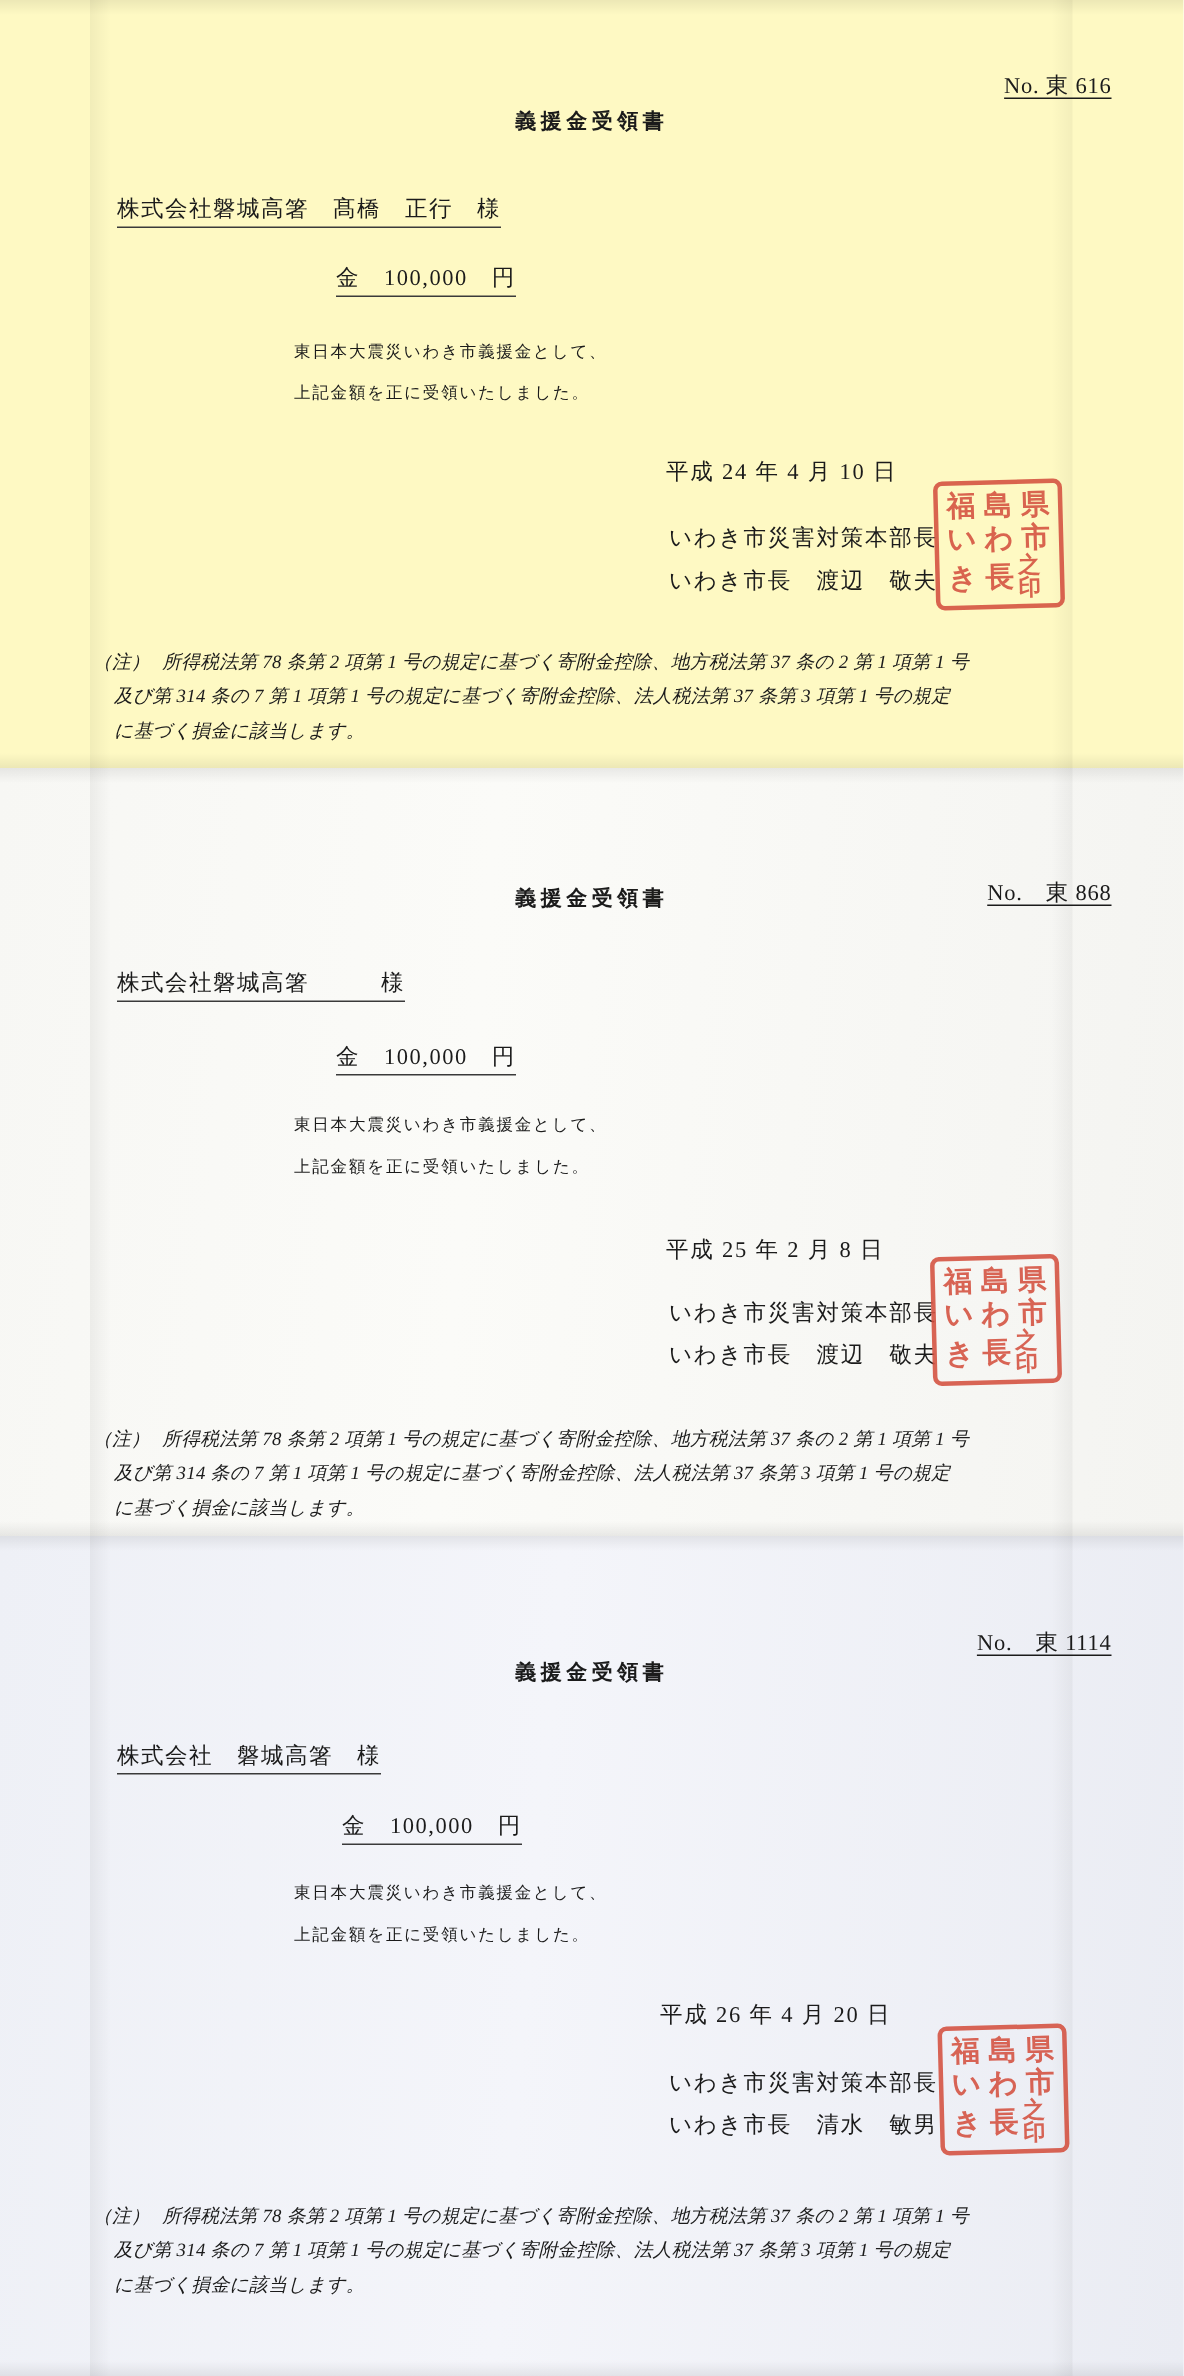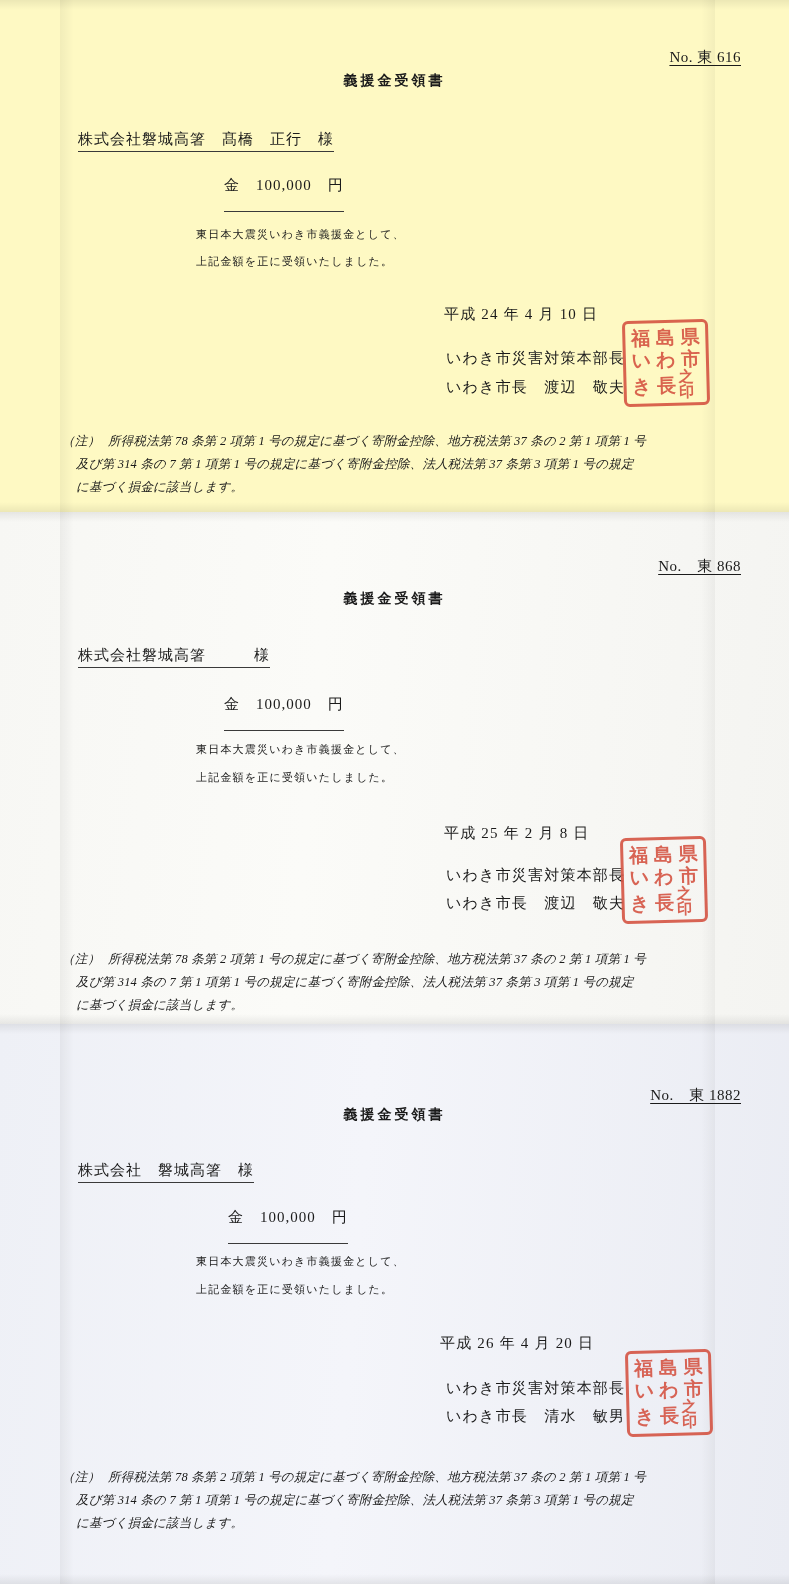--- a/index.html
+++ b/index.html
@@ -84,21 +84,21 @@
     border-bottom: 1px solid #3a3a3a;
     padding-bottom: 2px;
     white-space: pre;
   }
 
   .amount {
     position: absolute;
     font-size: 15px;
     letter-spacing: 1px;
     border-bottom: 1px solid #3a3a3a;
-    padding-bottom: 16px;
+    padding-bottom: 2px;
     white-space: pre;
   }
 
   .body-line {
     position: absolute;
     font-size: 11px;
     letter-spacing: 1.2px;
     white-space: pre;
   }
 
@@ -206,21 +206,21 @@
     <p class="indent">に基づく損金に該当します。</p>
   </div>
   <div class="edge-shadow bottom"></div>
 </section>
 
 <section class="page p2">
   <div class="edge-shadow top"></div>
   <div class="fold left"></div>
   <div class="fold right"></div>
 
-  <div class="doc-no" style="top:45px;text-decoration:underline;">No.　東 868</div>
+  <div class="doc-no" style="top:74px;text-decoration:underline;">No.　東 868</div>
   <div class="title" style="top:78px;">義援金受領書</div>
   <div class="recipient" style="left:78px; top:134px;">株式会社磐城高箸　　　様</div>
   <div class="amount" style="left:224px; top:183px;">金　100,000　円</div>
   <div class="body-line" style="left:196px; top:230px;">東日本大震災いわき市義援金として、</div>
   <div class="body-line" style="left:196px; top:258px;">上記金額を正に受領いたしました。</div>
   <div class="date" style="left:428px; top:312px;">平成 25 年 2 月 8 日</div>
   <div class="issuer-line" style="left:446px; top:354px;">いわき市災害対策本部長</div>
   <div class="issuer-line" style="left:446px; top:382px;">いわき市長　渡辺　敬夫</div>
 
   <div class="seal" style="left:621px; top:325px;">
@@ -243,21 +243,21 @@
     <p class="indent">に基づく損金に該当します。</p>
   </div>
   <div class="edge-shadow bottom"></div>
 </section>
 
 <section class="page p3">
   <div class="edge-shadow top"></div>
   <div class="fold left"></div>
   <div class="fold right"></div>
 
-  <div class="doc-no" style="top:62px;">No.　東 1882</div>
+  <div class="doc-no" style="top:62px;">No.　東 1114</div>
   <div class="title" style="top:82px;">義援金受領書</div>
   <div class="recipient" style="left:78px; top:137px;font-family:Liberation Serif, serif;">株式会社　磐城高箸　様</div>
   <div class="amount" style="left:228px; top:184px;">金　100,000　円</div>
   <div class="body-line" style="left:196px; top:230px;">東日本大震災いわき市義援金として、</div>
   <div class="body-line" style="left:196px; top:258px;">上記金額を正に受領いたしました。</div>
   <div class="date" style="left:424px; top:310px;">平成 26 年 4 月 20 日</div>
   <div class="issuer-line" style="left:446px; top:355px;">いわき市災害対策本部長</div>
   <div class="issuer-line" style="left:446px; top:383px;">いわき市長　清水　敏男</div>
 
   <div class="seal" style="left:626px; top:326px;">

